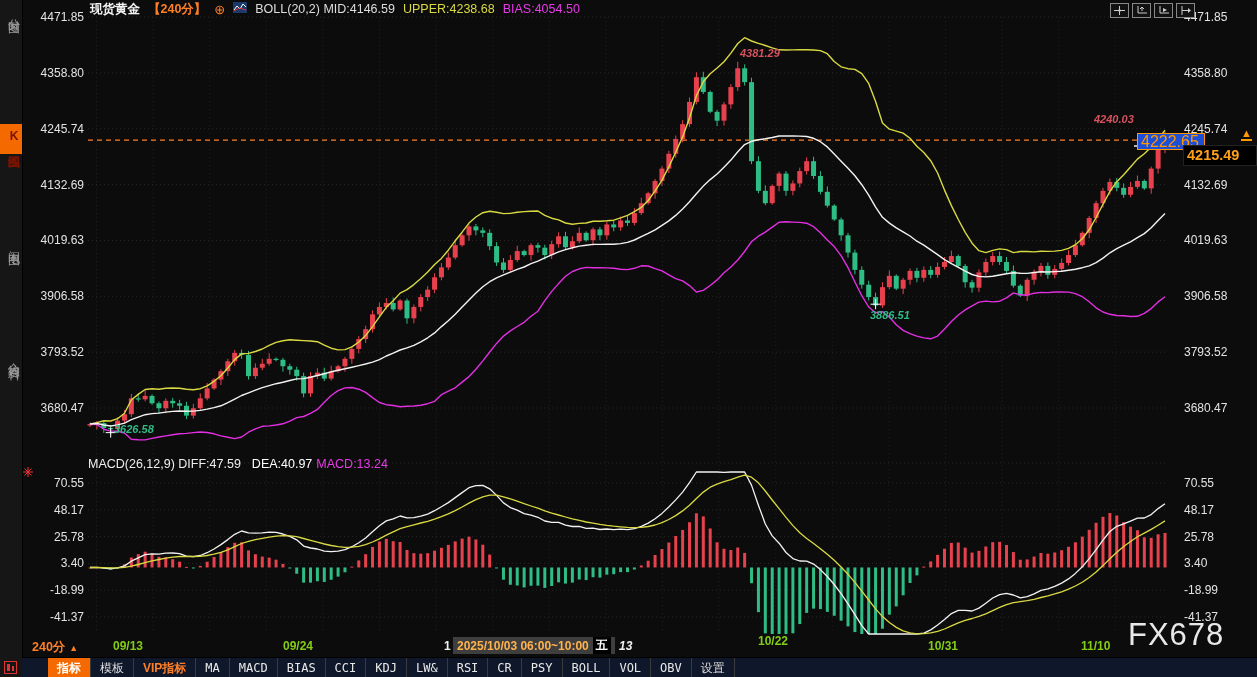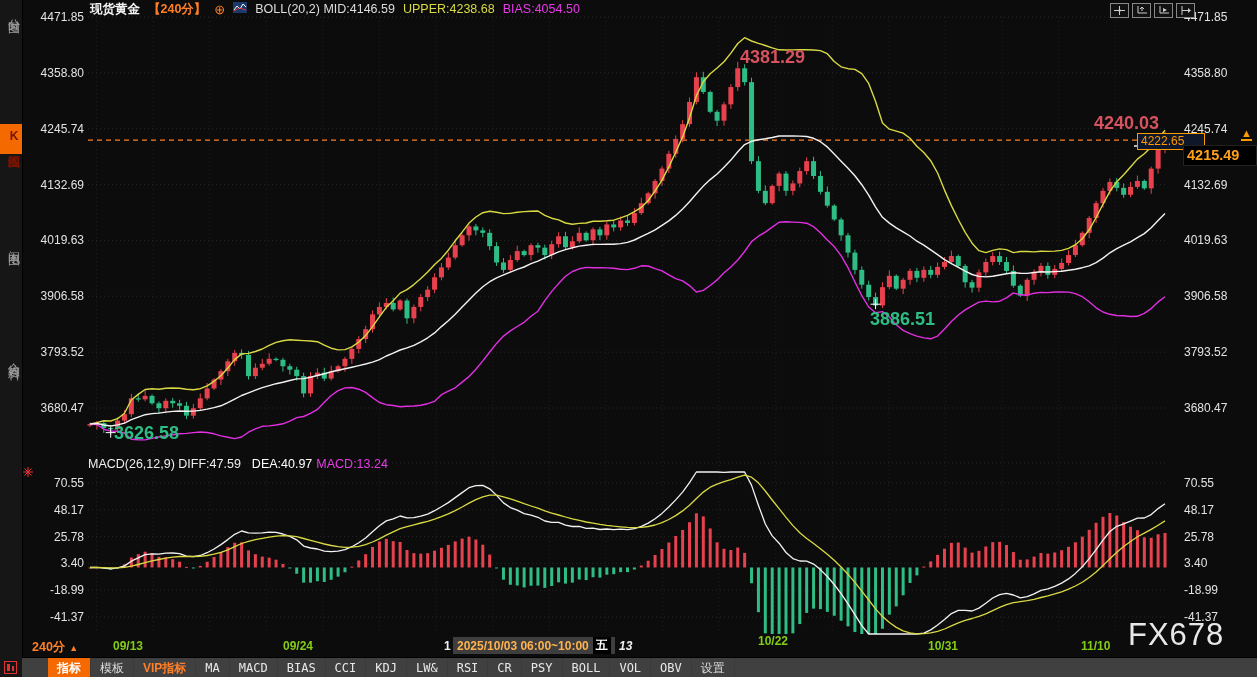--- a/index.html
+++ b/index.html
@@ -18,45 +18,45 @@
   .h-period{color:#ff7f27;font-weight:bold;}
   .h-plus{color:#ff7f27;font-size:13px;}
   .h-upper{color:#d9d943;}
   .h-lower{color:#e63ae6;}
   
   .ytick{position:absolute;font-size:12px;color:#e3e3e3;z-index:3;}
   .ytick.left{left:26px;width:58px;text-align:right;}
   .ytick.right{left:1184px;width:70px;text-align:left;}
   .xtick{position:absolute;top:639px;font-size:12px;color:#84cc16;font-weight:bold;z-index:3;}
   
-  .ann{position:absolute;font-size:18px;font-weight:bold;z-index:4;}
+  .ann{position:absolute;font-size:11px;font-weight:bold;z-index:4;font-style:italic;}
   .ann.red{color:#d6525f;}
   .ann.green{color:#2ebd85;}
   
   .badge1{position:absolute;left:1137px;top:133px;width:60px;height:15px;line-height:15px;
-    border:1px solid #ff9900;color:#ff9900;background:#0f172a;font-size:12px;padding:0 3px;z-index:4;}
+    border:1px solid #ff9900;color:#ff9900;background:#1d4ed8;font-size:16px;padding:0 3px;z-index:4;}
   .badge2{position:absolute;left:1183px;top:145px;width:66px;height:19px;line-height:19px;
     background:#000;border:1px solid #222;color:#ffa11a;font-weight:bold;font-size:14.5px;padding:0 3px;z-index:5;}
   .uparrow{position:absolute;left:1241px;top:127px;color:#ff9900;font-size:11px;z-index:4;border-bottom:2px solid #ff9900;line-height:12px;}
   
   .macd-h{position:absolute;left:88px;top:457px;font-size:12.5px;display:flex;gap:4px;color:#eee;z-index:4;white-space:nowrap;}
   .macd-h .dea{color:#ffffff;padding-left:7px;}
   .macd-h .mac{color:#e63ae6;}
   .alert-ico{position:absolute;left:22px;top:464px;z-index:4;}
   
   .period-lbl{position:absolute;left:32px;top:639px;color:#ff7f27;font-weight:bold;font-size:12.5px;z-index:4;}
   .period-arrow{color:#ff7f27;font-size:9px;margin-left:4px;}
   .xtip{position:absolute;left:453px;top:637px;height:17px;display:flex;align-items:center;gap:4px;
     background:#3e3e3e;color:#ffb24d;font-size:12px;font-weight:bold;padding:0 4px;z-index:4;}
   .xtip .day{background:#000;color:#fff;padding:0 3px;}
   .xpre{position:absolute;left:444px;top:639px;font-size:12px;color:#f0f0f0;font-weight:bold;z-index:3;}
   .xpost{position:absolute;left:619px;top:639px;font-size:12px;color:#f0f0f0;font-weight:bold;z-index:3;font-style:italic;}
   .watermark{position:absolute;left:1128px;top:617px;font-size:31px;color:#e8e8e8;letter-spacing:1px;z-index:6;}
   
-  .toolbar{position:absolute;left:22px;top:657px;width:1235px;height:20px;background:#404040;
+  .toolbar{position:absolute;left:22px;top:657px;width:1235px;height:20px;background:#0f172a;
     border-top:1px solid #000;display:flex;align-items:stretch;font-size:12px;color:#ddd;z-index:5;}
   .tb{display:flex;align-items:center;padding:0 9px;border-right:1px solid #3a3a3a;cursor:pointer;white-space:nowrap;}
   .tb.active{background:#f56a00;color:#fff;font-weight:bold;}
   .tb.vip{color:#ff7f27;font-weight:bold;}
   .tb.mono{font-family:"DejaVu Sans Mono",monospace;color:#e8e8e8;}
   .tb-spacer{width:26px;}
   .corner-ico{position:absolute;left:4px;top:660px;z-index:6;}
   
   .tr-icons{position:absolute;left:1110px;top:3px;display:flex;gap:3px;z-index:4;}
   .ticon{width:17px;height:13px;border:1px solid #888;background:#111;display:flex;align-items:center;justify-content:center;cursor:pointer;}

